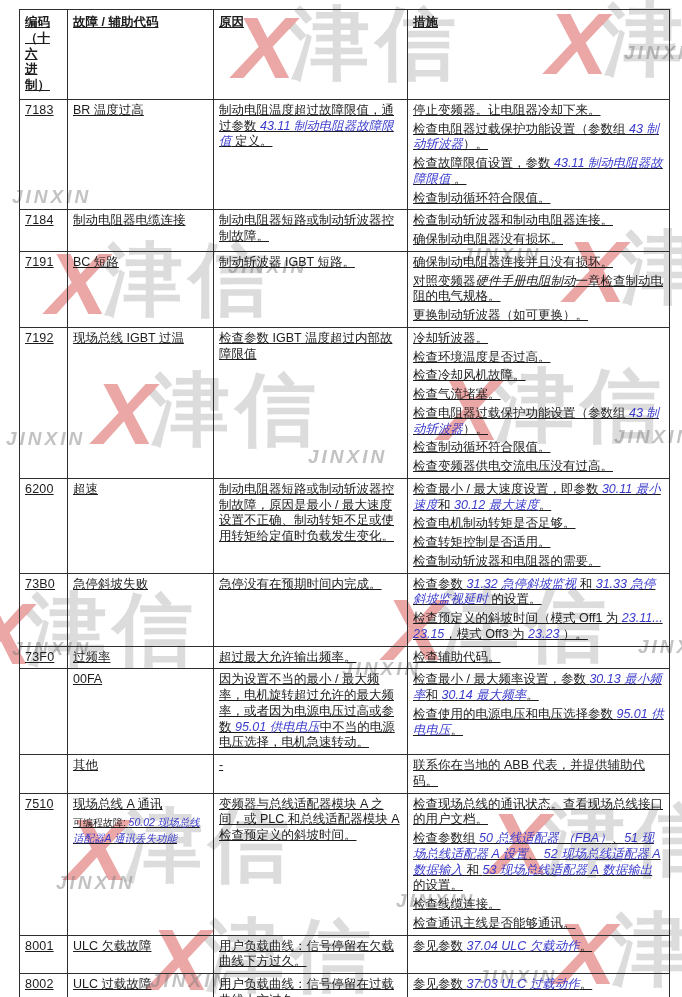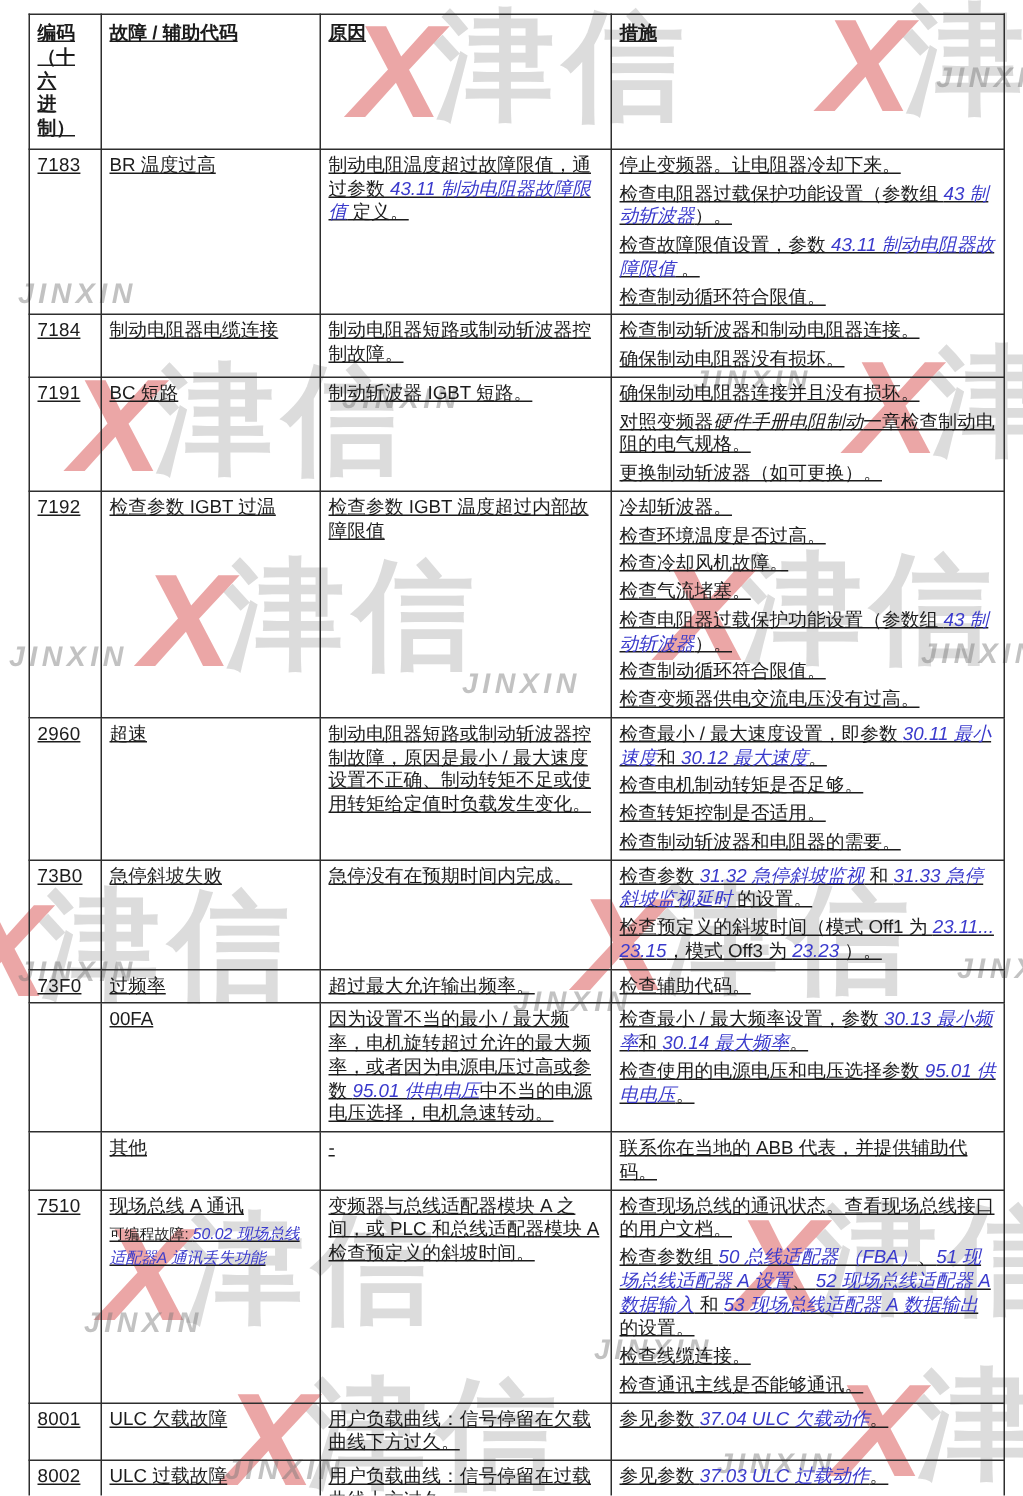--- a/index.html
+++ b/index.html
@@ -134,37 +134,37 @@
         </td>
         <td>
           <div class="p"><span>确保制动电阻器连接并且没有损坏。</span></div>
           <div class="p"><span>对照变频器</span><span class="seg-italic">硬件手册电阻制动</span><span>一章检查制动电阻的电气规格。</span></div>
           <div class="p"><span>更换制动斩波器（如可更换）。</span></div>
         </td>
       </tr>
       <tr>
         <td class="code-cell">7192</td>
         <td class="fault-cell">
-          <div class="p"><span>检查参数 IGBT 过温</span></div>
+          <div class="p"><span>现场总线 IGBT 过温</span></div>
         </td>
         <td>
           <div class="p"><span>检查参数 IGBT 温度超过内部故障限值</span></div>
         </td>
         <td>
           <div class="p"><span>冷却斩波器。</span></div>
           <div class="p"><span>检查环境温度是否过高。</span></div>
           <div class="p"><span>检查冷却风机故障。</span></div>
           <div class="p"><span>检查气流堵塞。</span></div>
           <div class="p"><span>检查电阻器过载保护功能设置（参数组 </span><span class="seg-param">43 制动斩波器</span><span>）。</span></div>
           <div class="p"><span>检查制动循环符合限值。</span></div>
           <div class="p"><span>检查变频器供电交流电压没有过高。</span></div>
         </td>
       </tr>
       <tr>
-        <td class="code-cell">2960</td>
+        <td class="code-cell">6200</td>
         <td class="fault-cell">
           <div class="p"><span>超速</span></div>
         </td>
         <td>
           <div class="p"><span>制动电阻器短路或制动斩波器控制故障，原因是最小 / 最大速度设置不正确、制动转矩不足或使用转矩给定值时负载发生变化。</span></div>
         </td>
         <td>
           <div class="p"><span>检查最小 / 最大速度设置，即参数 </span><span class="seg-param">30.11 最小速度</span><span>和 </span><span class="seg-param">30.12 最大速度</span><span>。</span></div>
           <div class="p"><span>检查电机制动转矩是否足够。</span></div>
           <div class="p"><span>检查转矩控制是否适用。</span></div>

